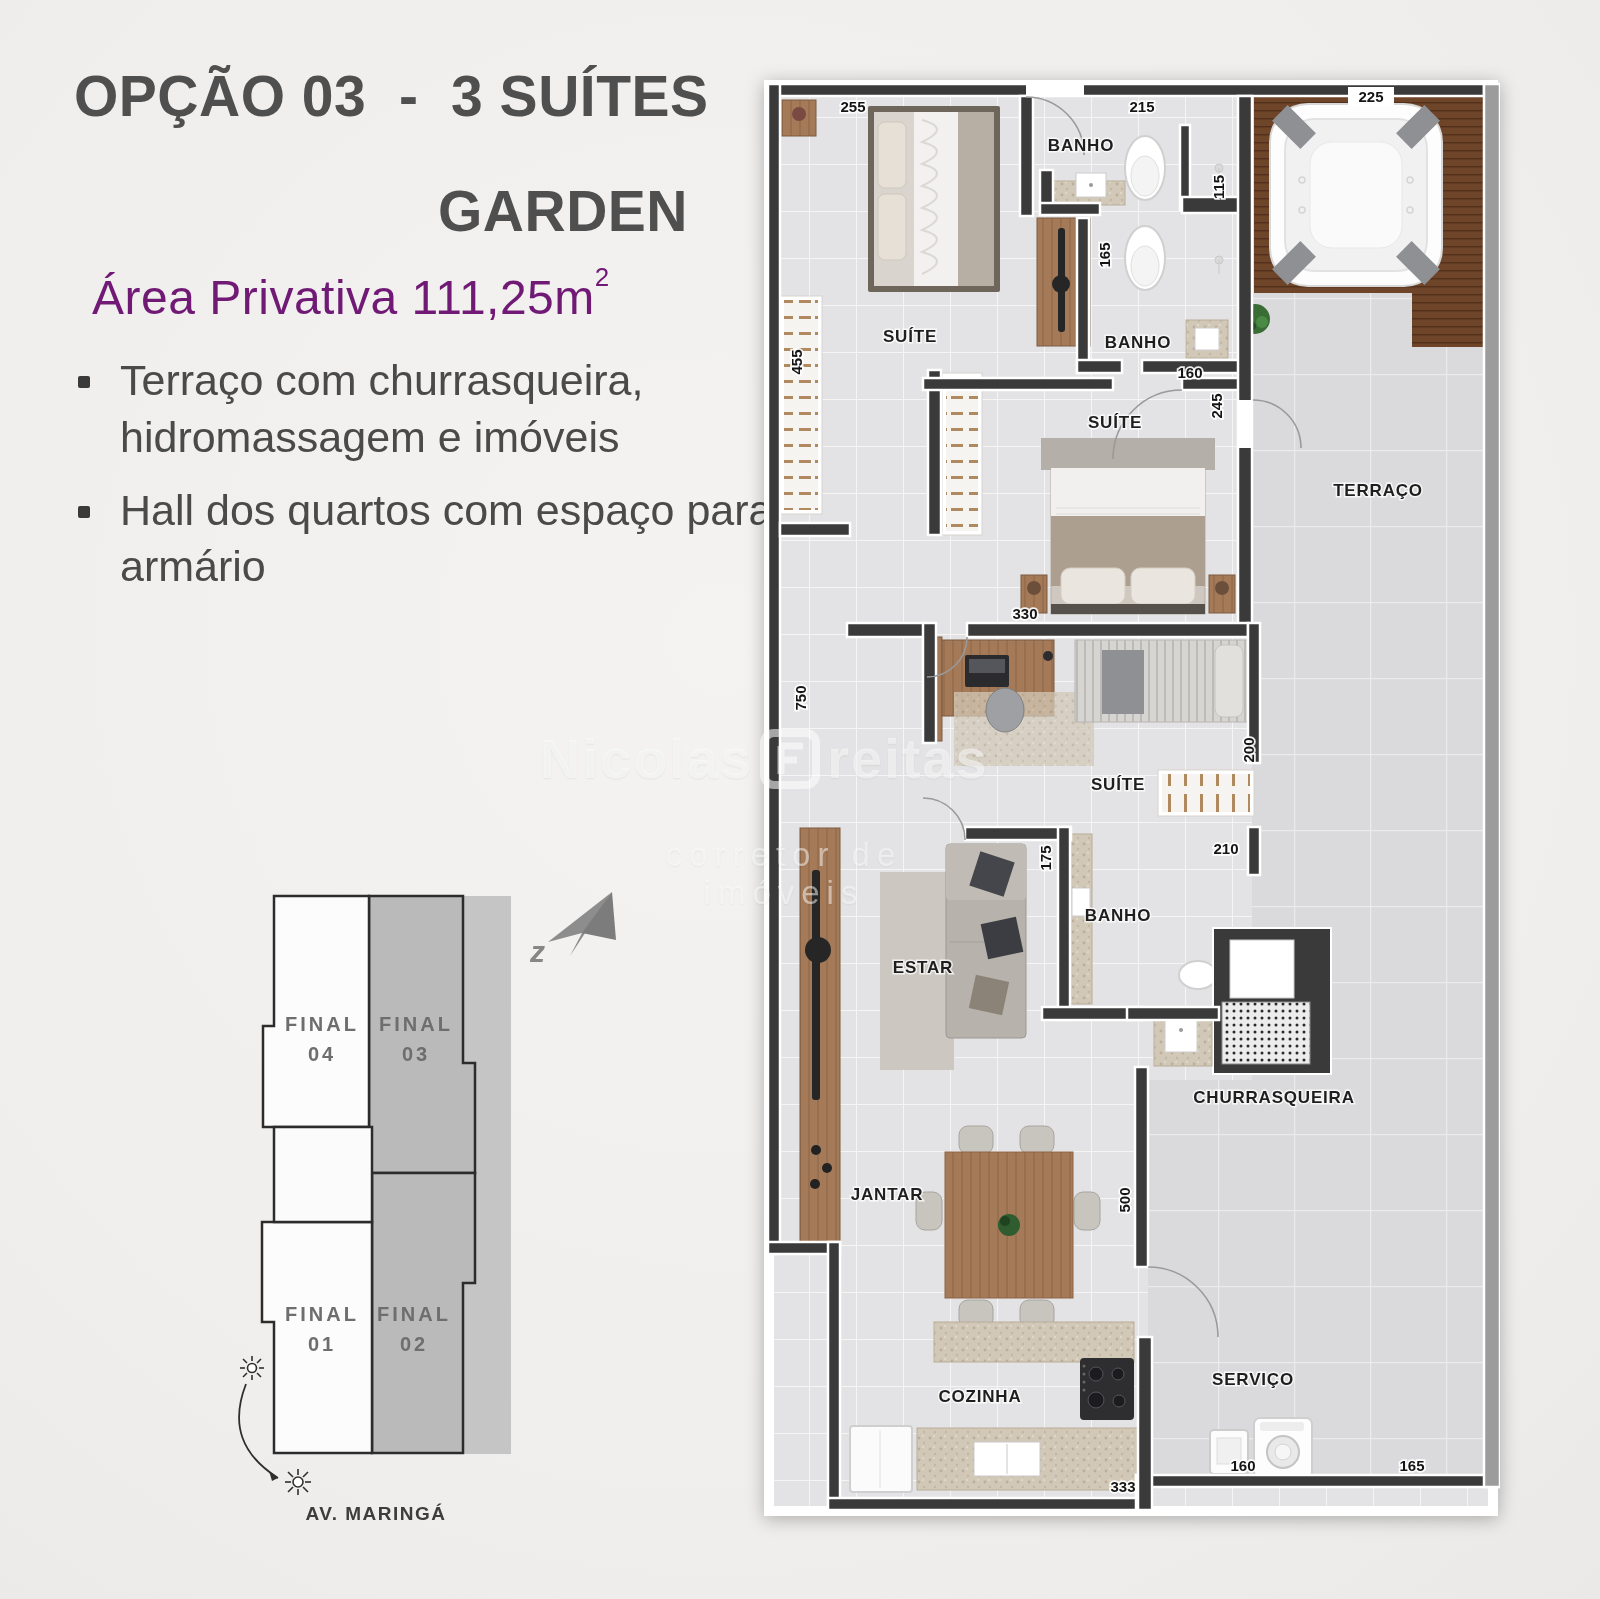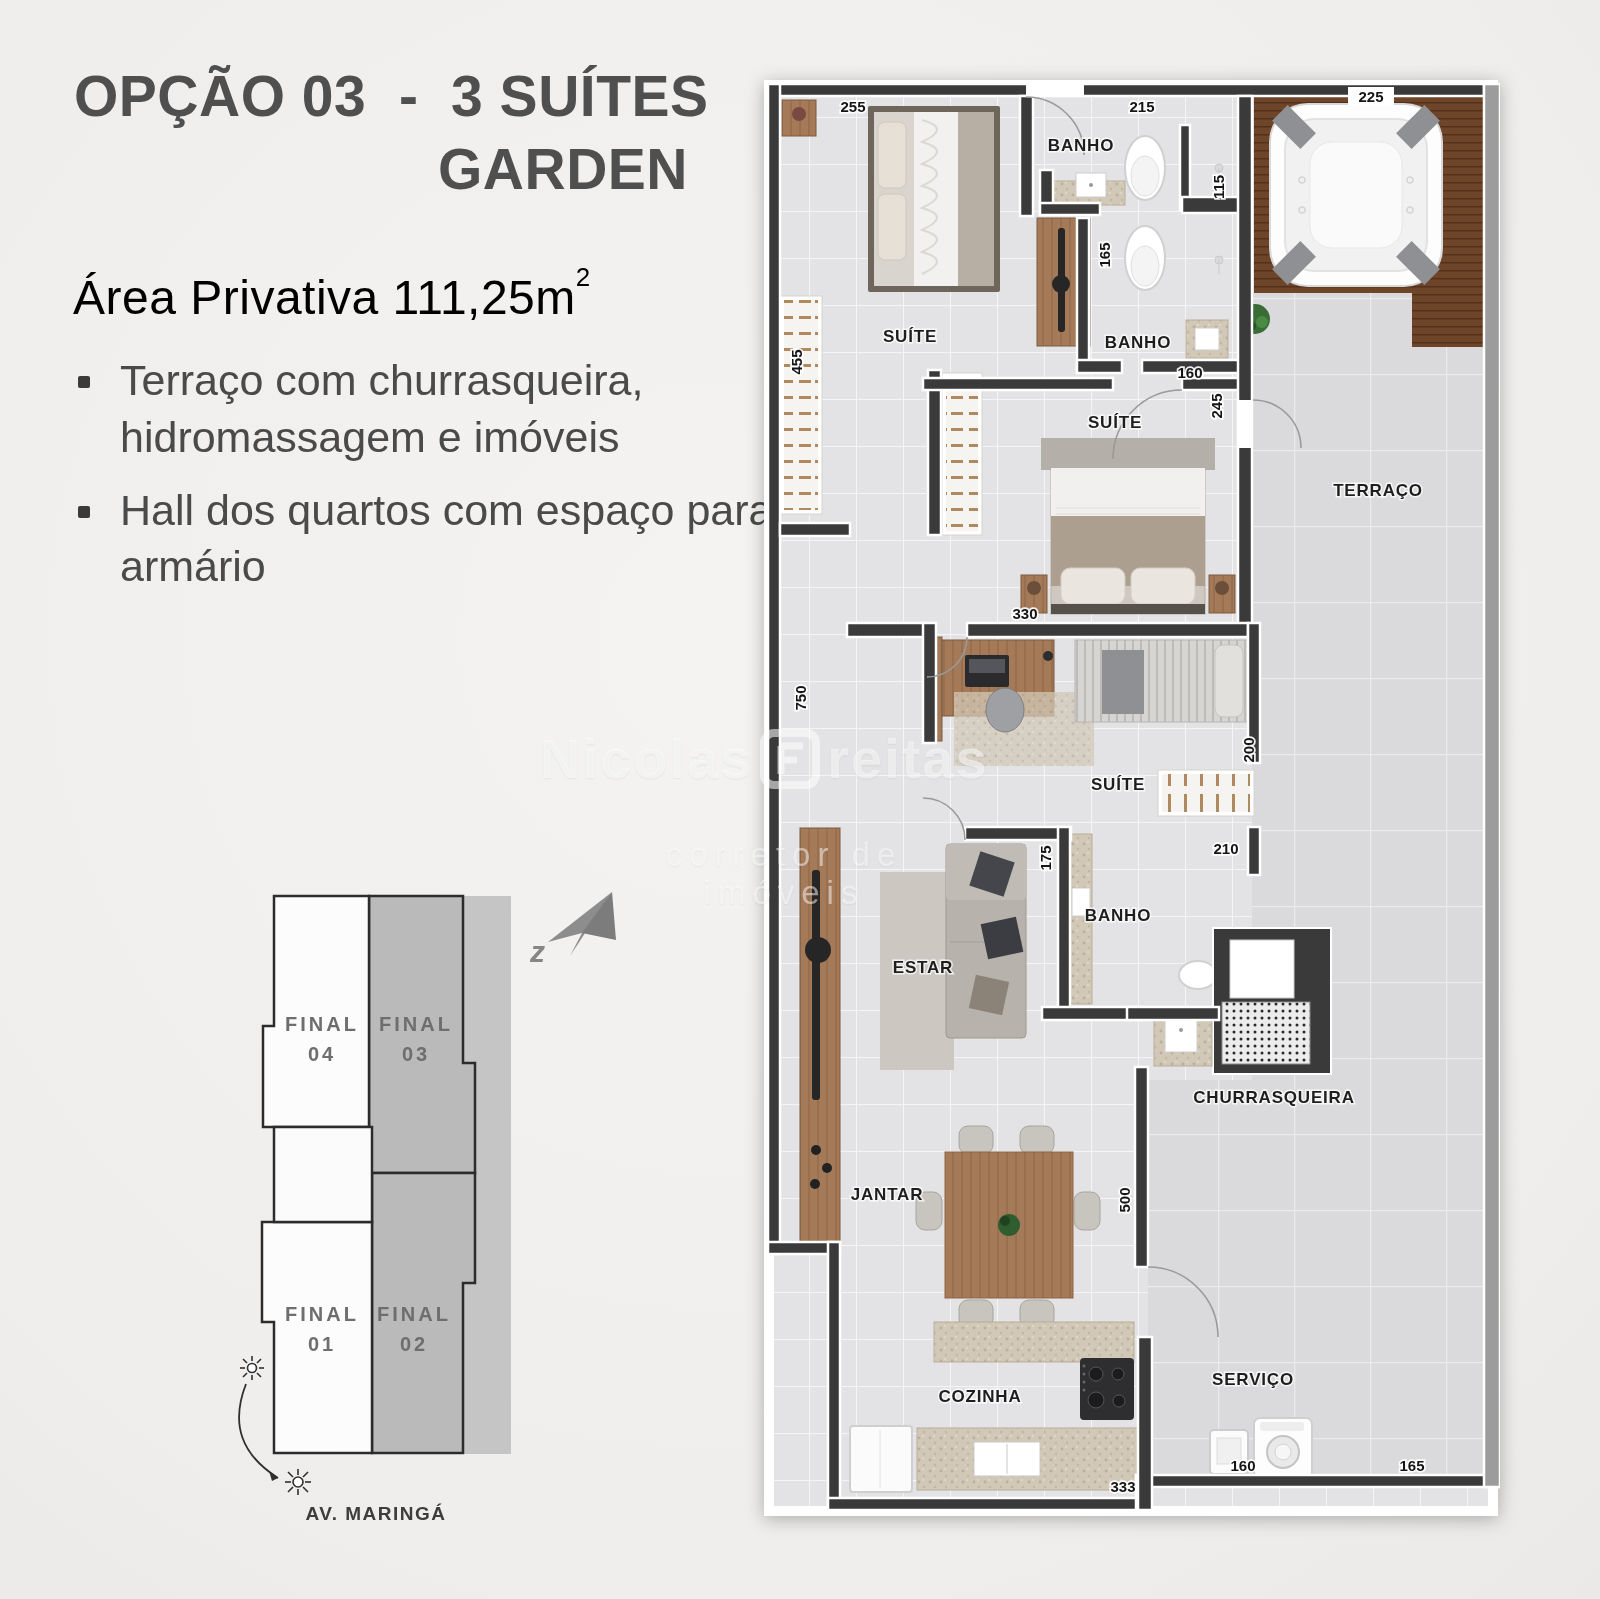--- a/index.html
+++ b/index.html
@@ -10,24 +10,24 @@
     -webkit-font-smoothing:antialiased;
   }
   .abs{position:absolute;}
 
   
   .title{
     left:74px;top:68px;width:620px;
     font-size:57px;font-weight:700;color:#4f4f4f;letter-spacing:0.5px;
     white-space:pre;line-height:1.0;
   }
-  .title .l2{display:block;text-align:right;margin-top:16px;padding-right:6px;}
+  .title .l2{display:block;text-align:right;margin-top:58px;padding-right:6px;}
   .area{
-    left:73px;top:262px;width:680px;
-    font-size:48px;font-weight:400;color:#000000;letter-spacing:0.5px;
+    left:92px;top:262px;width:680px;
+    font-size:48px;font-weight:400;color:#701a75;letter-spacing:0.5px;
   }
   .area sup{font-size:26px;vertical-align:28px;}
   .features{
     left:74px;top:352px;width:700px;list-style:none;margin:0;padding:0;
     font-size:43px;color:#4a4a4a;line-height:1.32;
   }
   .features li{display:flex;margin-bottom:16px;}
   .features .sq{
     flex:0 0 auto;width:12px;height:12px;background:#3a3a3a;border-radius:2px;
     margin:24px 30px 0 4px;

